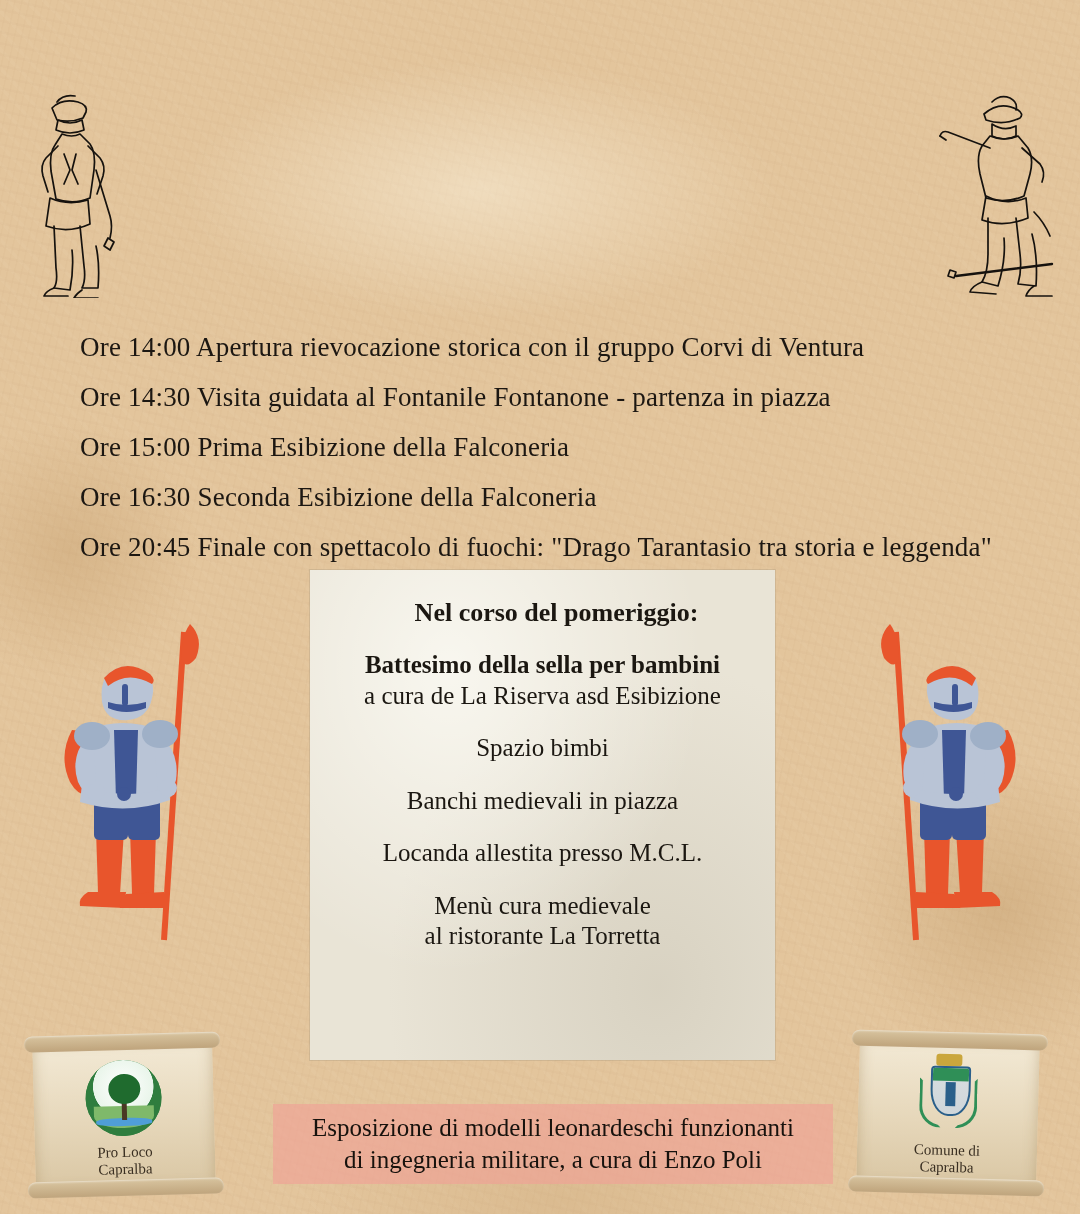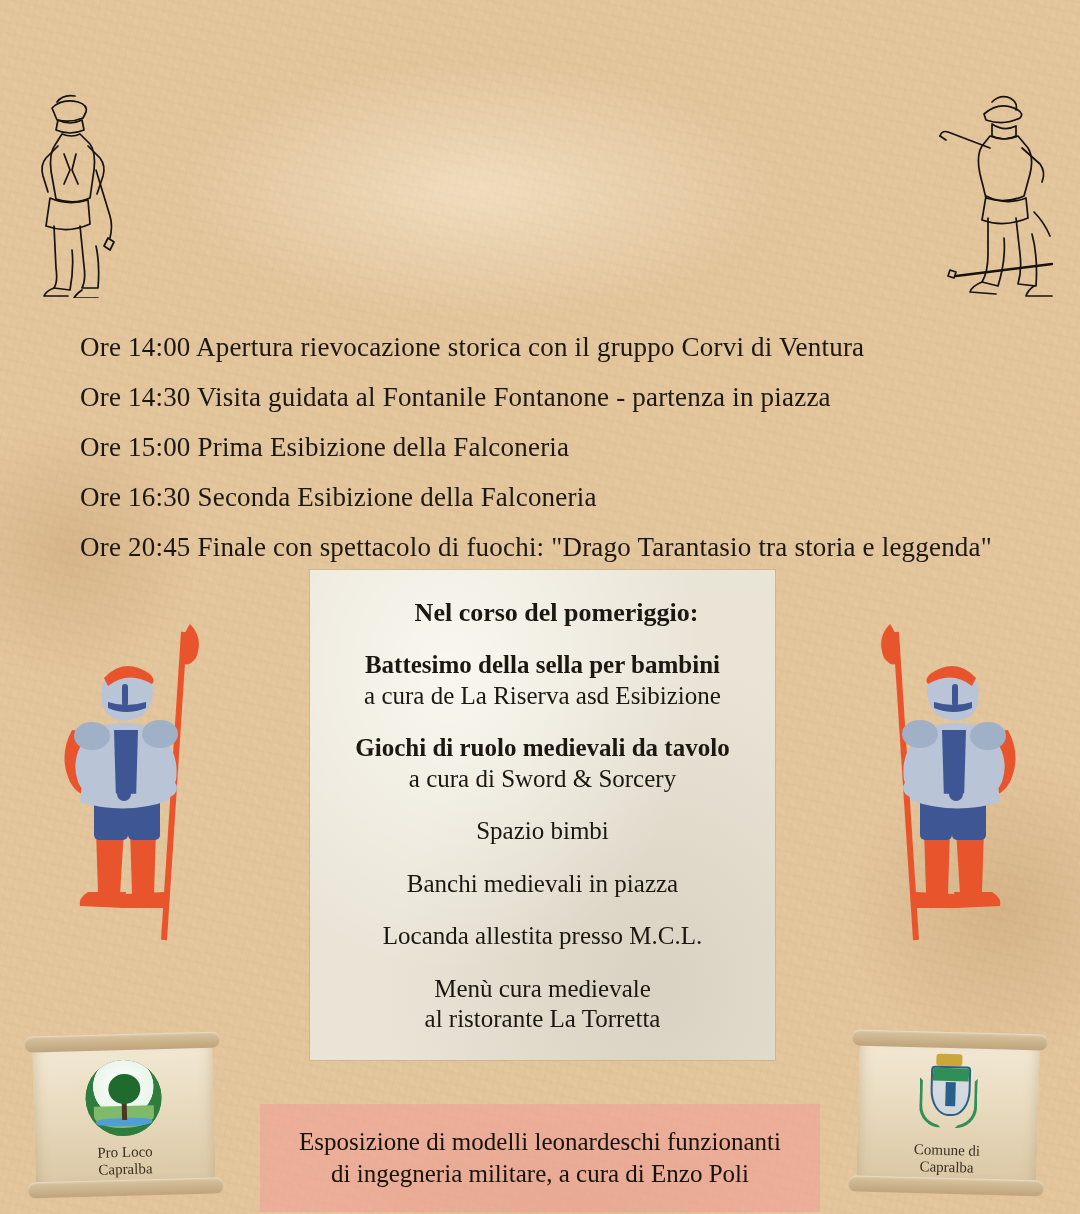--- a/index.html
+++ b/index.html
@@ -133,24 +133,24 @@
     color: #1b1711;
     line-height: 1.22;
   }
   .panel-item .strong {
     font-weight: bold;
   }
 
   
   .banner {
     position: absolute;
-    left: 260px;
+    left: 273px;
     top: 1104px;
     width: 560px;
-    height: 108px;
+    height: 80px;
     background: rgba(240,160,150,.62);
     display: flex;
     flex-direction: column;
     align-items: center;
     justify-content: center;
   }
   .banner div {
     font-family: "Liberation Serif", serif;
     font-size: 25px;
     color: #17120d;
@@ -400,24 +400,20 @@
   </svg>
 
   <div class="panel">
     <div class="panel-heading">Nel corso del pomeriggio:</div>
 
     <div class="panel-item">
       <div class="strong">Battesimo della sella per bambini</div>
       <div>a cura de La Riserva asd  Esibizione</div>
     </div>
     <div class="panel-item">
-      <div class="strong">Giochi di ruolo medievali da tavolo</div>
-      <div>a cura di Sword &amp; Sorcery</div>
-    </div>
-    <div class="panel-item">
       <div>Spazio bimbi</div>
     </div>
     <div class="panel-item">
       <div>Banchi medievali in piazza</div>
     </div>
     <div class="panel-item">
       <div>Locanda allestita presso M.C.L.</div>
     </div>
     <div class="panel-item">
       <div>Menù cura medievale</div>

